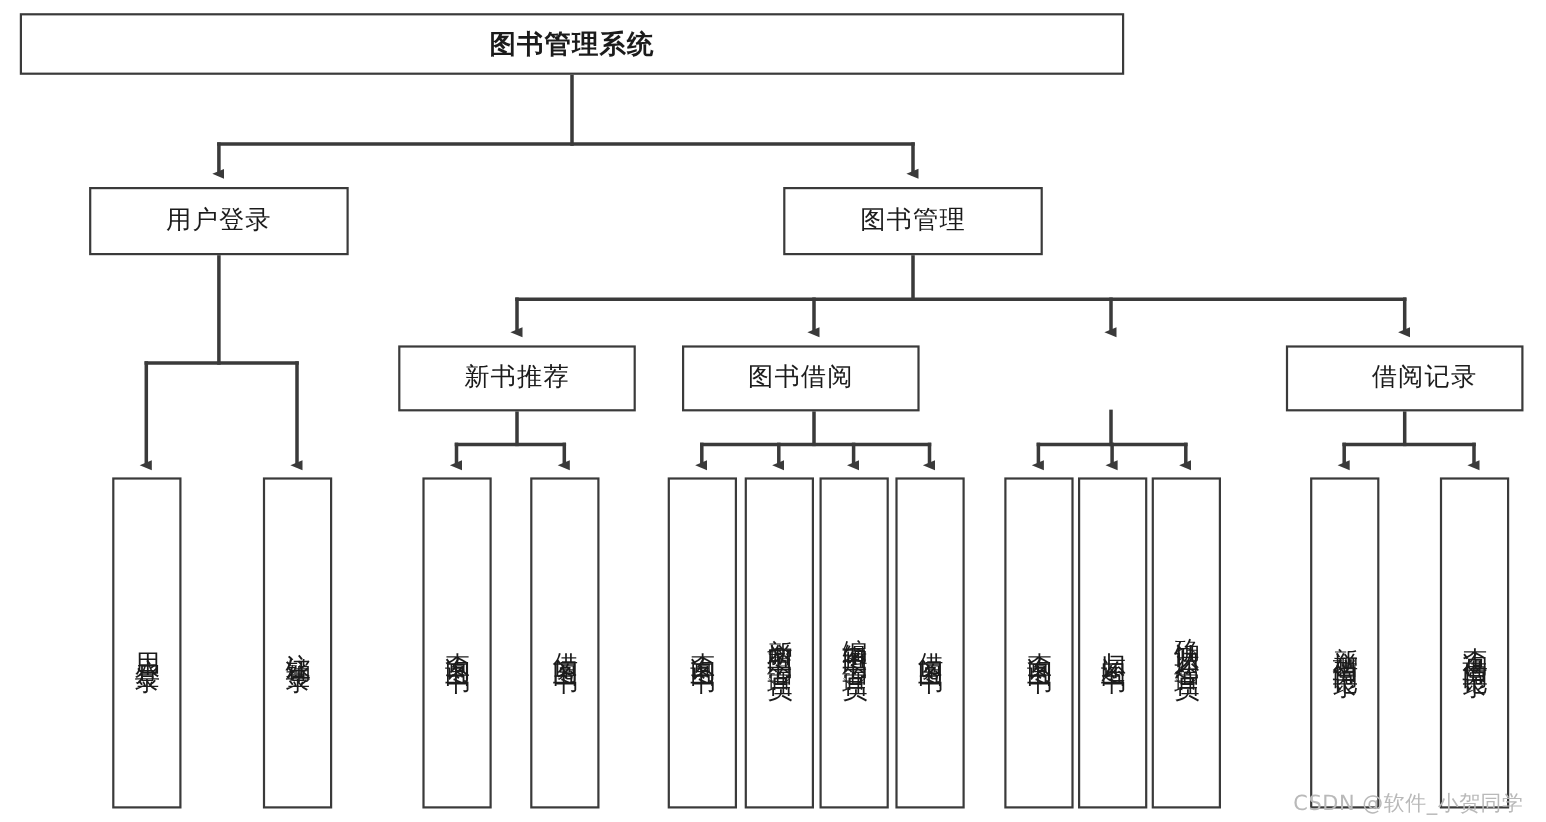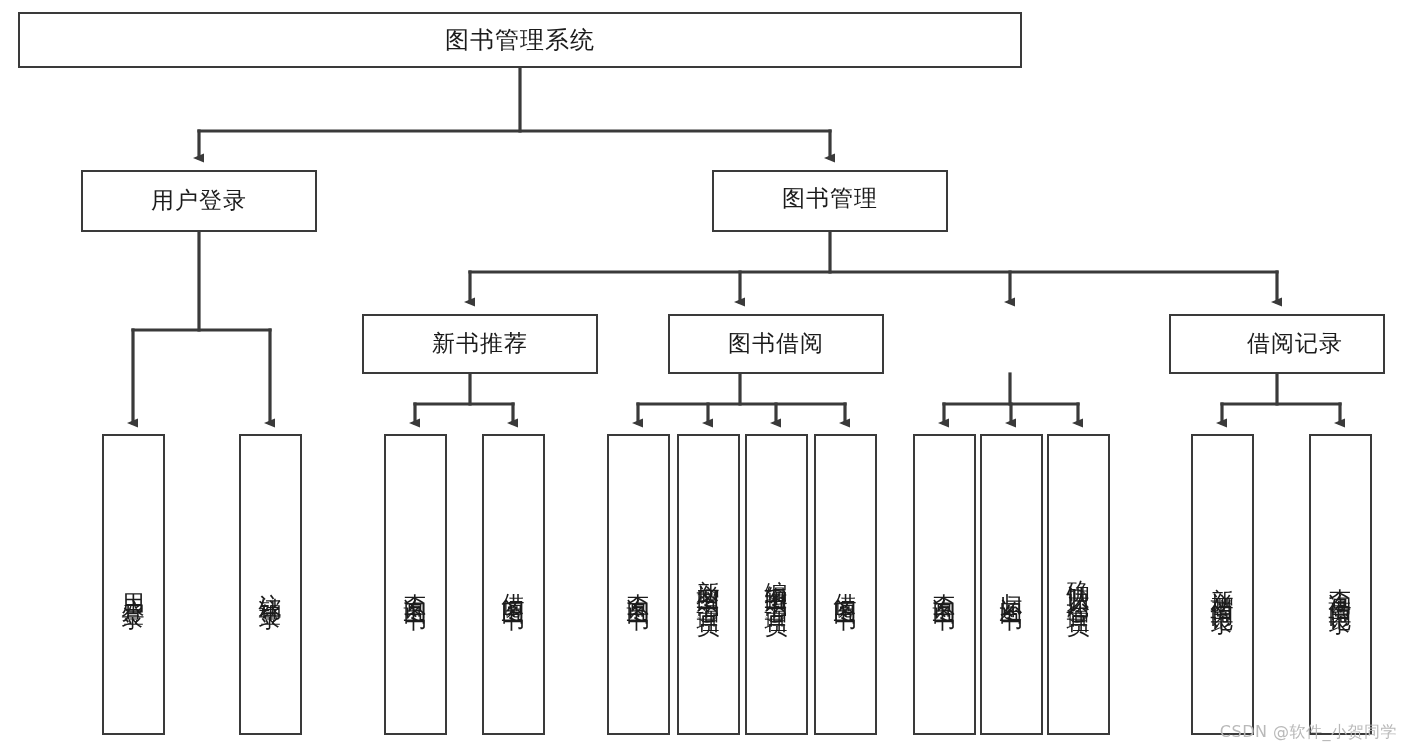--- a/index.html
+++ b/index.html
@@ -27,20 +27,21 @@
     justify-content: center;
     color: #1b1b1b;
   }
   .node-h {
     font-size: 23px;
     letter-spacing: 1px;
     line-height: 1.1;
   }
   .node-root {
     font-size: 24px;
+    font-weight: bold;
   }
   .node-v {
     writing-mode: vertical-rl;
     text-orientation: upright;
     font-size: 23px;
     letter-spacing: 5px;
     line-height: 1.05;
     padding: 4px 0;
     white-space: nowrap;
   }
@@ -51,23 +52,23 @@
   svg.wires {
     position: absolute;
     left: 0;
     top: 0;
     width: 1405px;
     height: 747px;
     pointer-events: none;
   }
   .watermark {
     position: absolute;
-    right: 8px;
+    right: 20px;
     bottom: 4px;
-    font-size: 16px;
+    font-size: 19px;
     color: #b9b9b9;
     letter-spacing: 0.5px;
     white-space: nowrap;
   }
 </style>
 </head>
 <body>
 
 <div id="canvas">
 
@@ -121,28 +122,28 @@
     </g>
   </svg>
 
   <div class="node node-h node-root" style="left:18px; top:12px; width:1004px; height:56px;">
     <span>图书管理系统</span>
   </div>
 
   <div class="node node-h" style="left:81px; top:170px; width:236px; height:62px;">
     <span>用户登录</span>
   </div>
-  <div class="node node-h" style="left:712px; top:170px; width:236px; height:62px;font-family:Liberation Mono, monospace;">
+  <div class="node node-h" style="left:712px; top:170px; width:236px; height:62px;">
     <span>图书管理</span>
   </div>
 
-  <div class="node node-h" style="left:362px; top:314px; width:236px; height:60px;">
+  <div class="node node-h" style="left:362px; top:314px; width:216px; height:60px;">
     <span>新书推荐</span>
   </div>
-  <div class="node node-h" style="left:668px; top:314px; width:216px; height:60px;">
+  <div class="node node-h" style="left:620px; top:314px; width:216px; height:60px;">
     <span>图书借阅</span>
   </div>
   <div class="node node-h" style="left:1169px; top:314px; width:216px; height:60px;padding-left:36px;">
     <span>借阅记录</span>
   </div>
 
   <div class="node node-v" style="left:102px; top:434px; width:63px; height:301px;">
     <span>用户登录</span>
   </div>
   <div class="node node-v" style="left:239px; top:434px; width:63px; height:301px;">

